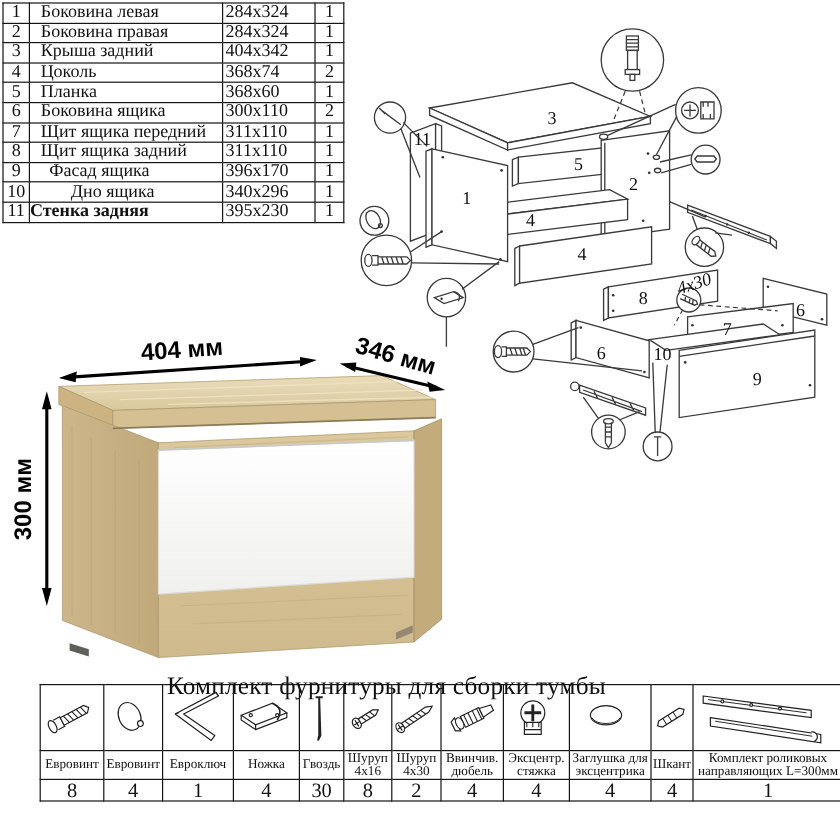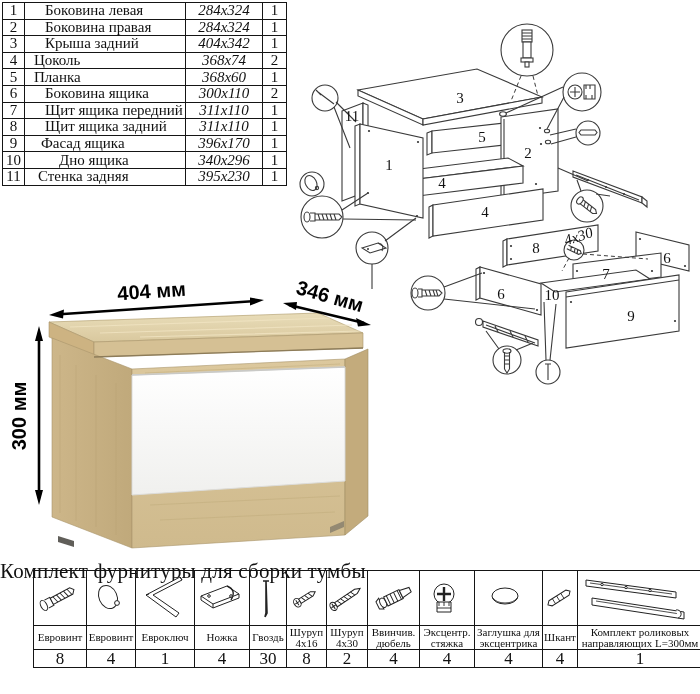--- a/index.html
+++ b/index.html
@@ -5,30 +5,30 @@
   html,body{margin:0;padding:0;background:#fff;}
   #page{position:relative;width:700px;height:694px;background:#fff;overflow:hidden;
         font-family:"Liberation Serif","DejaVu Serif",serif;color:#111;}
 
   
   table{border-collapse:collapse;}
   .parts{position:absolute;left:2px;top:2px;width:284px;table-layout:fixed;}
   .parts td{border:1.6px solid #151515;font-size:15px;line-height:15px;padding:0 2px;
             height:15.6px;white-space:nowrap;overflow:hidden;}
   .parts td.num{text-align:center;padding:0;}
-  .parts td.nm{padding-left:20px;}
+  .parts td.nm{padding-left:9px;}
   .parts td.nm.in1{padding-left:9px;}
   .parts td.nm.in2{padding-left:16px;}
   .parts td.nm.in3{padding-left:34px;}
-  .parts td.nm.in4{padding-left:13px;}
-  .parts td.sz{text-align:center;font-style:italic;}
+  .parts td.nm.in4{padding-left:0;font-weight:bold;}
+  .parts td.sz{}
   .parts td.q{text-align:center;padding:0;}
 
   
-  .hw-title{position:absolute;left:0;top:559px;width:644px;
+  .hw-title{position:absolute;left:0;top:559px;width:644px;text-align:center;
             font-size:21px;letter-spacing:.2px;}
   .hw{position:absolute;left:19px;top:570px;width:669px;table-layout:fixed;margin-left:14px;}
   .hw td{border:1.6px solid #151515;text-align:center;vertical-align:middle;padding:0;}
   .hw tr.icons td{height:54px;}
   .hw tr.labels td{height:23px;font-size:11px;line-height:11px;padding:0 1px;}
   .hw tr.qty td{height:17px;font-size:17px;line-height:17px;}
 
   svg{display:block;}
   .abs{position:absolute;}
   .expl{left:290px;top:0;}

